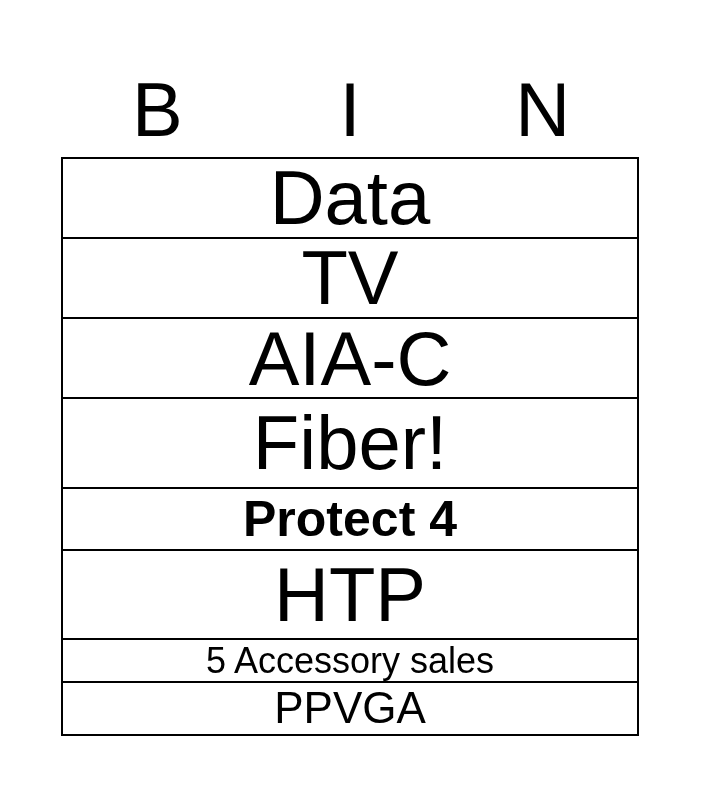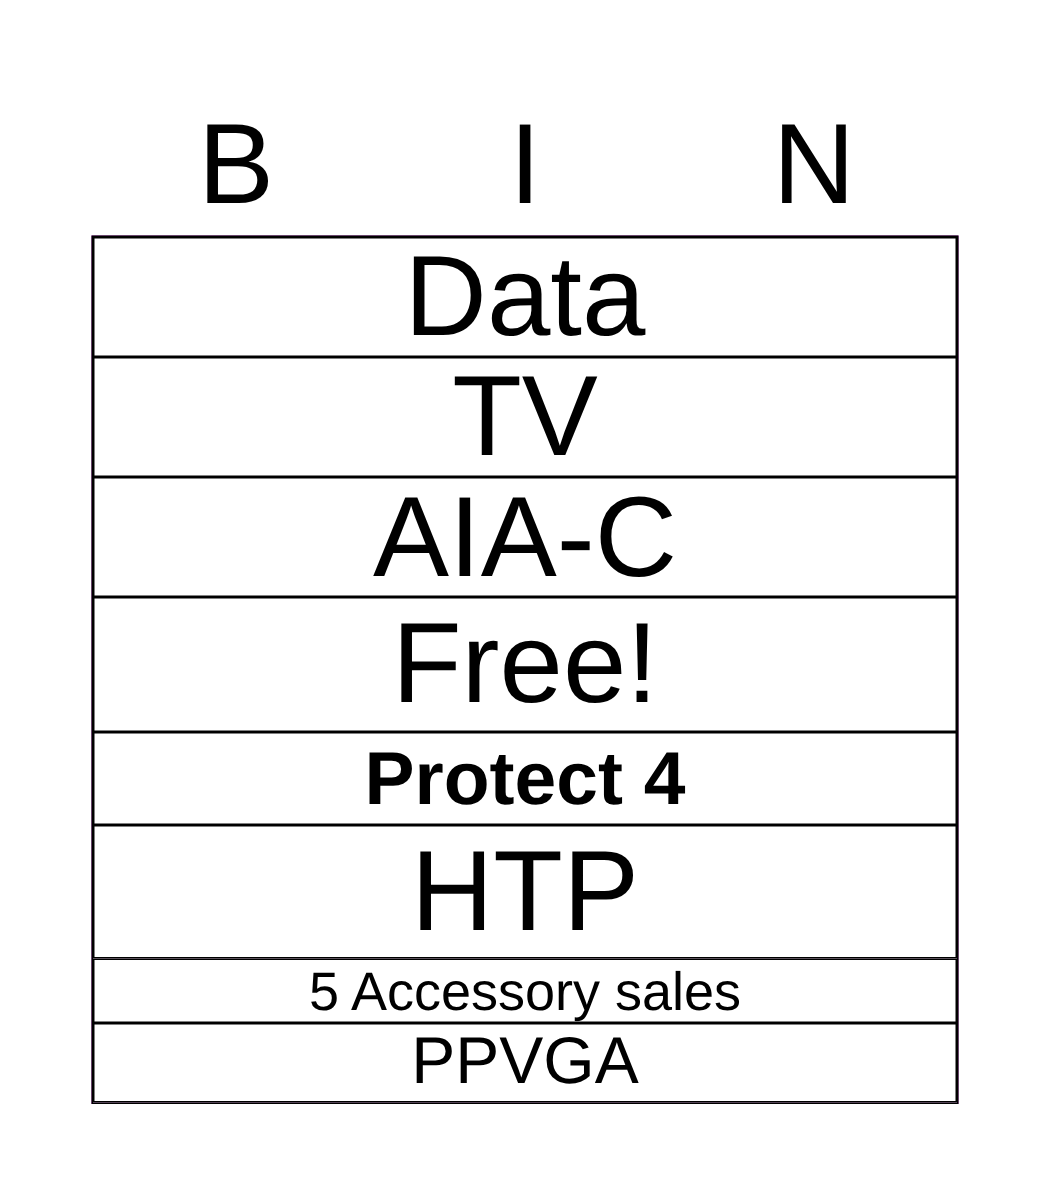--- a/index.html
+++ b/index.html
@@ -69,18 +69,18 @@
 <div class="bingo-header">
   <div class="header-letter">B</div>
   <div class="header-letter">I</div>
   <div class="header-letter">N</div>
 </div>
 
 <div class="bingo-board">
   <div class="bingo-cell fs-xl">Data</div>
   <div class="bingo-cell fs-xl">TV</div>
   <div class="bingo-cell fs-xl">AIA-C</div>
-  <div class="bingo-cell fs-xl">Free!</div>
+  <div class="bingo-cell fs-xl">Fiber!</div>
   <div class="bingo-cell fs-lg">Protect 4</div>
   <div class="bingo-cell fs-xl">HTP</div>
   <div class="bingo-cell fs-sm">5 Accessory sales</div>
   <div class="bingo-cell fs-md">PPVGA</div>
 </div>
 
 </body></html>

